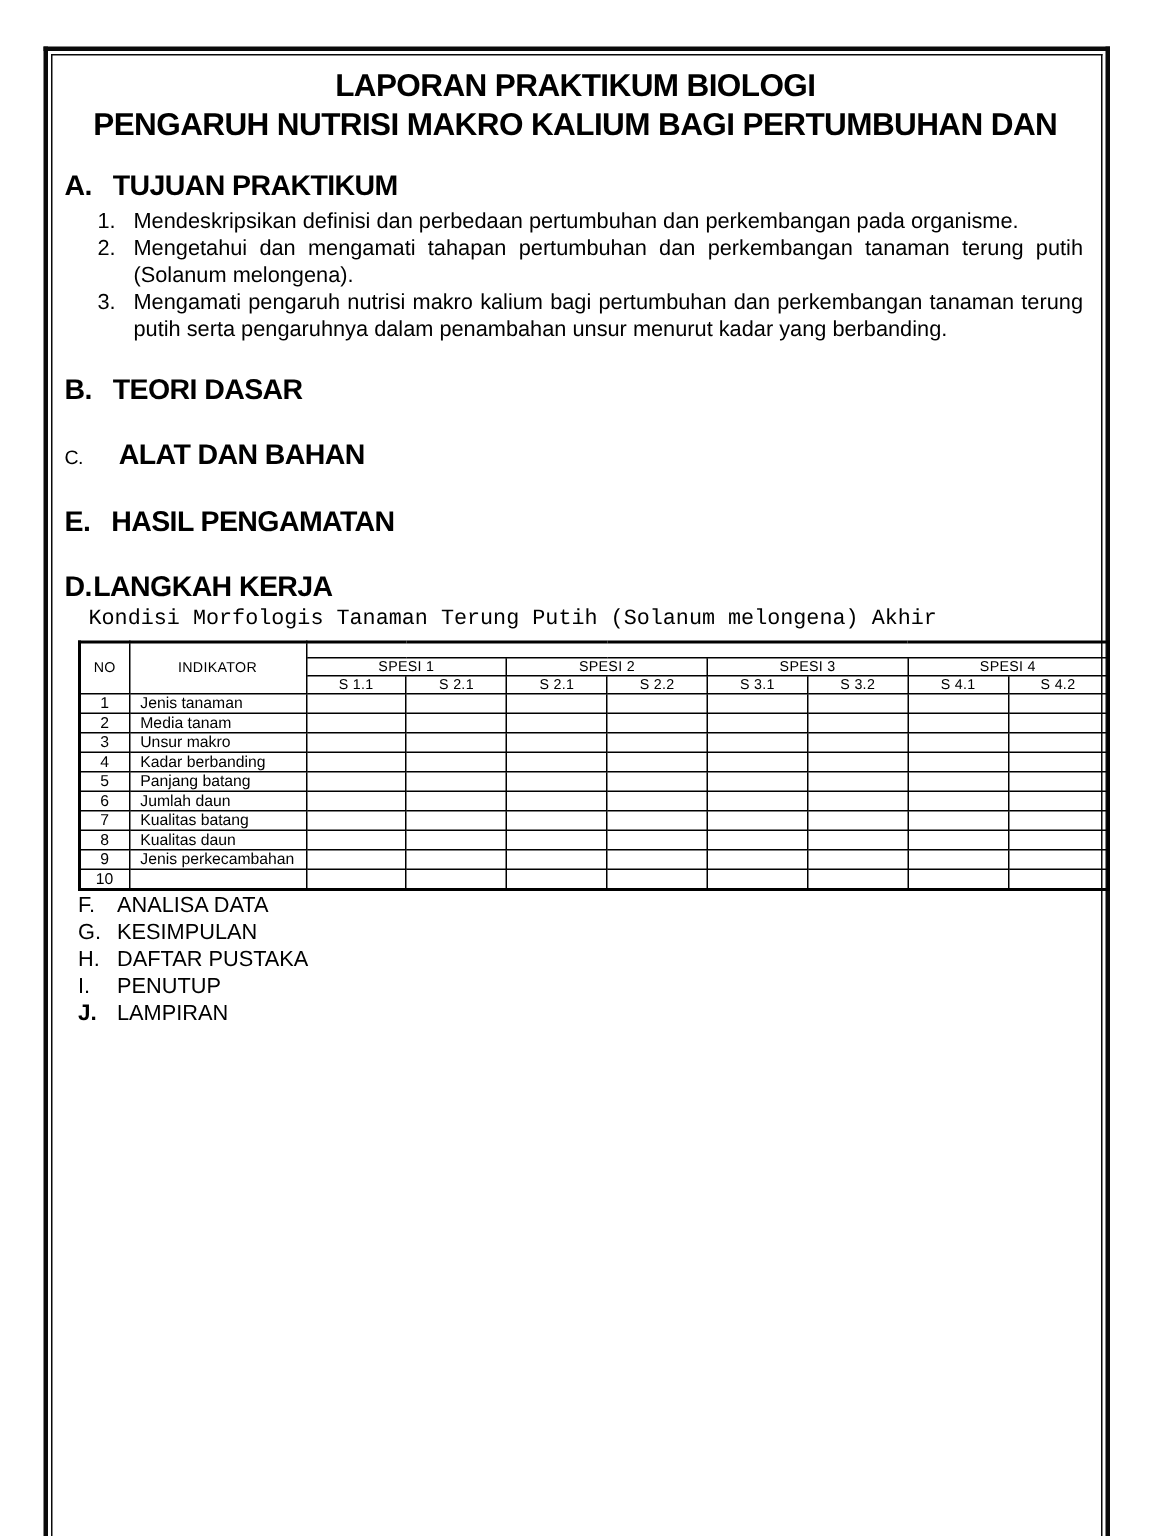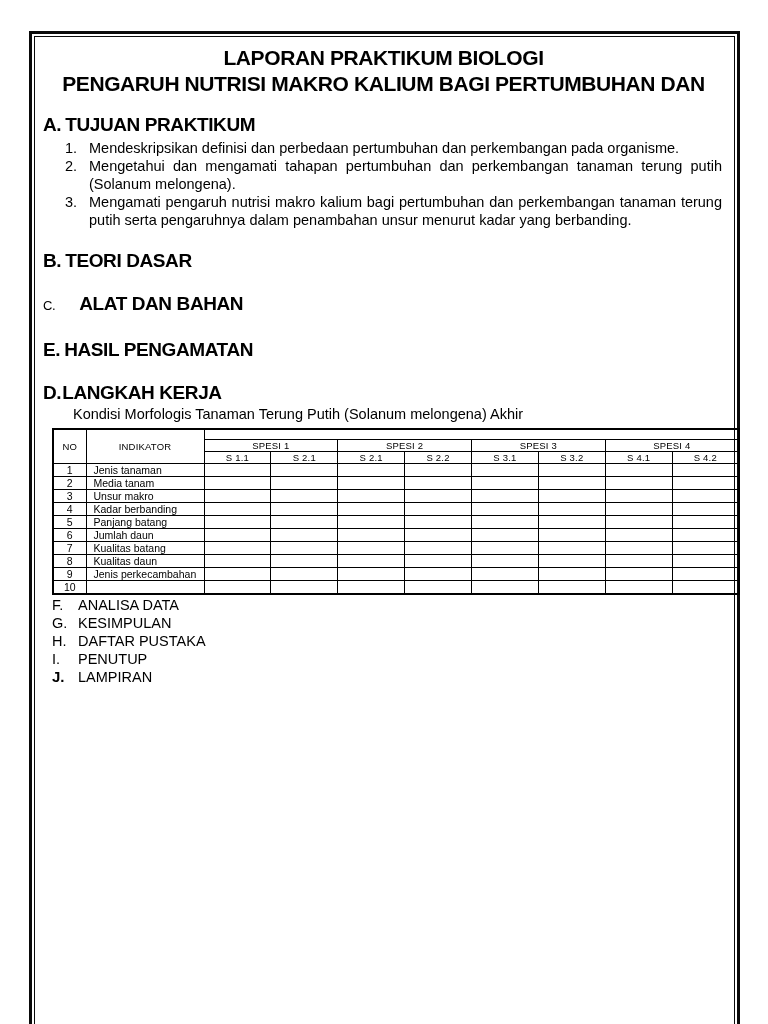--- a/index.html
+++ b/index.html
@@ -33,34 +33,34 @@
     letter-spacing: -0.4px;
     margin-top: 2px;
   }
   .heading {
     font-weight: bold;
     font-size: 19px;
     line-height: 24px;
     letter-spacing: -0.4px;
   }
   .heading .sec-label { display: inline-block; }
-  .gap-md .sec-title { margin-left: 4px; text-align: center; }
+  .gap-md .sec-title { margin-left: 14px; text-align: center; }
   .gap-none .sec-title { margin-left: 1px; }
   .small-label .sec-label { font-size: 13px; font-weight: 400; }
   .small-label .sec-title { margin-left: 24px; }
   .h-a { margin-top: 16px; }
   .h-b { margin-top: 20px; }
   .h-c { margin-top: 19px; }
   .h-d { margin-top: 19px; }
   .h-e { margin-top: 20px; }
   .numbered-list { margin-top: 2px; padding-left: 22px; }
   .list-item { display: flex; font-size: 14.5px; line-height: 18px; }
   .list-item .num { flex: none; width: 24px; }
   .list-item .txt { flex: 1; text-align: justify; padding-right: 2px; }
-  .caption { margin: 1px 0 0 30px; font-size: 14.5px; line-height: 16px; }
+  .caption { margin: 1px 0 0 16px; font-size: 14.5px; line-height: 16px; font-family: Liberation Mono, monospace; }
   table.obs {
     margin: 6px 0 0 9px;
     border-collapse: collapse;
     width: 688px;
     table-layout: fixed;
   }
   table.obs { border: 2px solid #000; padding-left: 13px; }
   table.obs th, table.obs td {
     border: 1px solid #000;
     font-weight: 400;

